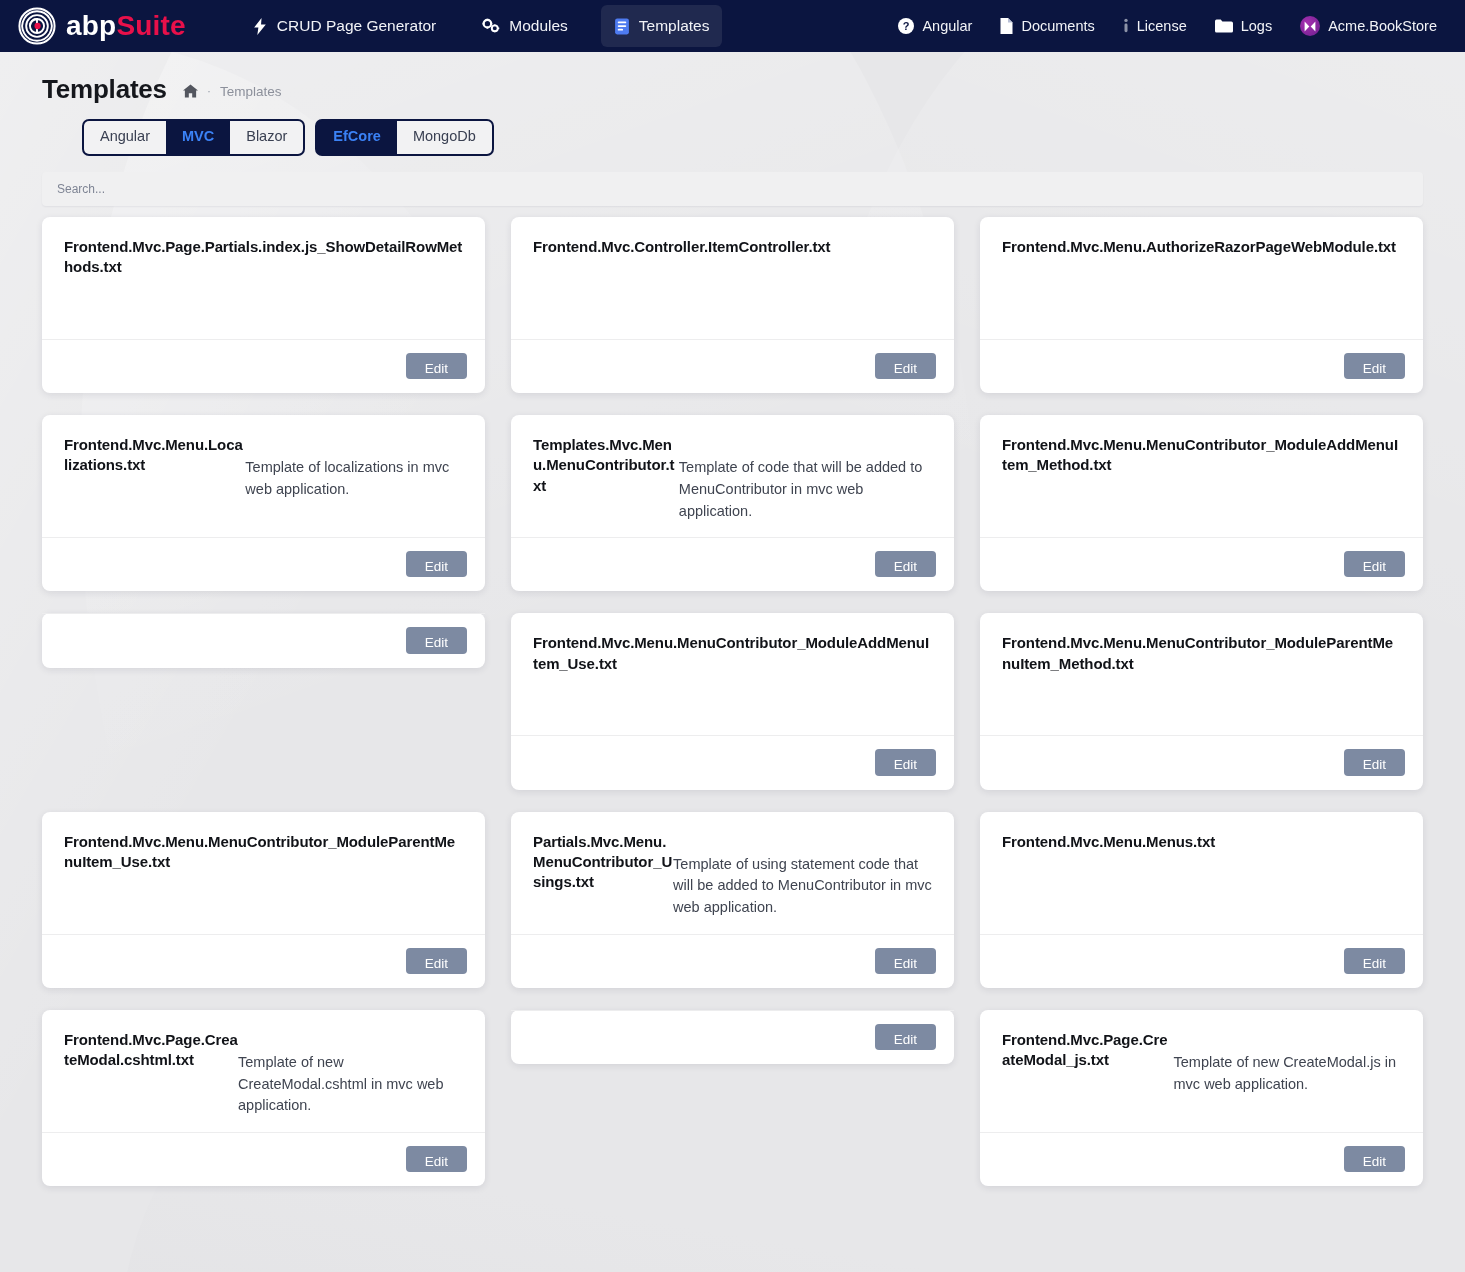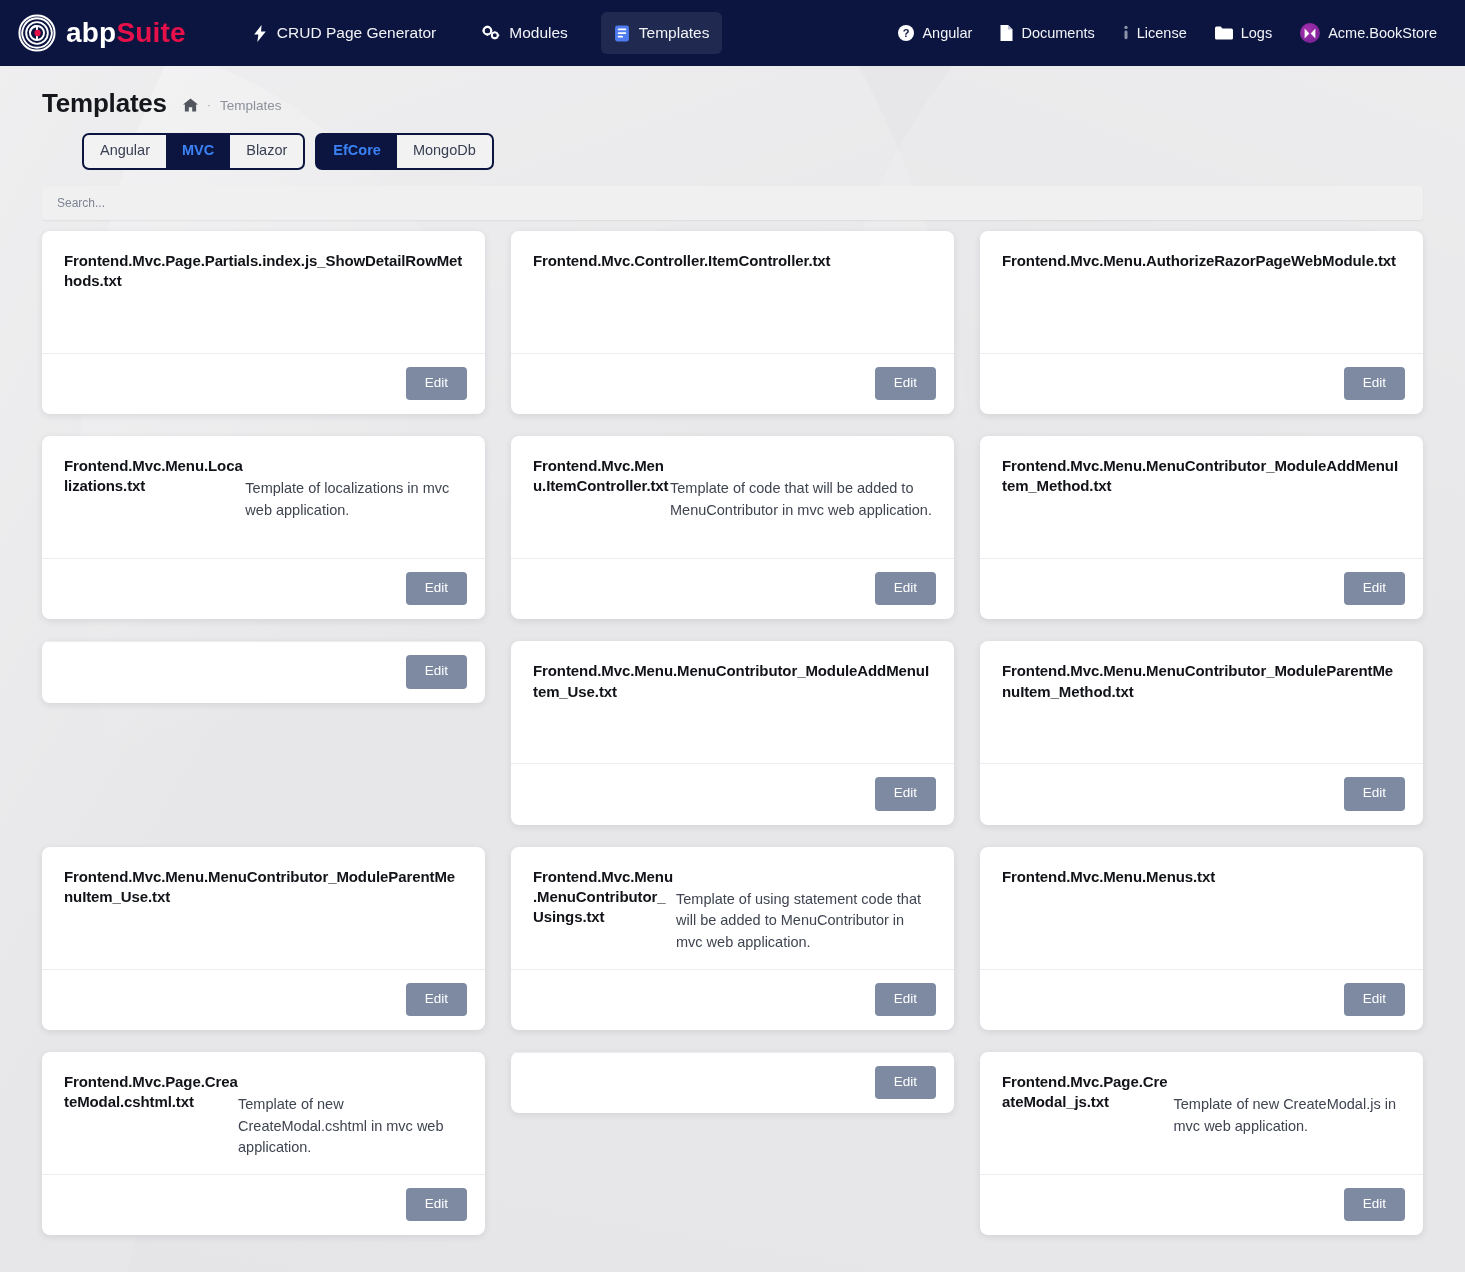--- a/index.html
+++ b/index.html
@@ -44,21 +44,21 @@
     left: 120px; bottom: -520px;
     width: 1200px; height: 900px;
     border-radius: 50%;
     background: linear-gradient(10deg, rgba(210,210,215,.55), rgba(255,255,255,0) 60%);
   }
 
   
   .navbar {
     position: relative;
     z-index: 5;
-    height: 66px;
+    height: 52px;
     background: #0b1540;
     display: flex;
     align-items: center;
     padding: 0 16px 0 18px;
     color: #fff;
   }
   .brand { display: flex; align-items: center; gap: 10px; margin-right: 54px; }
   .brand-logo { width: 38px; height: 38px; flex: 0 0 38px; }
   .brand-text { font-size: 28px; font-weight: 600; letter-spacing: .2px; line-height: 1; }
   .brand-text .abp { color: #ffffff; }
@@ -173,21 +173,21 @@
     display: flex;
     justify-content: flex-end;
   }
   .edit-btn {
     font-family: "Liberation Sans", sans-serif;
     background: #7d8aa2;
     color: #ffffff;
     border: 0;
     border-radius: 4px;
     font-size: 13.5px;
-    padding: 6px 19px 7px;
+    padding: 6px 19px 0;
     cursor: pointer;
     line-height: 1.5;
   }
 </style>
 </head>
 <body>
 
 <div class="bg-decor">
   <div class="swoosh1"></div>
   <div class="swoosh2"></div>
@@ -373,21 +373,21 @@
           <div class="card-title">Frontend.Mvc.Menu.Localizations.txt</div>
           <div class="card-desc">Template of localizations in mvc web application.</div>
           <div class="card-spacer"></div>
         </div>
         <div class="card-footer">
           <button class="edit-btn">Edit</button>
         </div>
       </div>
       <div class="card">
         <div class="card-body">
-          <div class="card-title">Frontend.Mvc.Menu.ItemController.txt</div>
+          <div class="card-title">Templates.Mvc.Menu.MenuContributor.txt</div>
           <div class="card-desc">Template of code that will be added to MenuContributor in mvc web application.</div>
           <div class="card-spacer"></div>
         </div>
         <div class="card-footer">
           <button class="edit-btn">Edit</button>
         </div>
       </div>
       <div class="card">
         <div class="card-body">
           <div class="card-title">Frontend.Mvc.Menu.MenuContributor_ModuleAddMenuItem_Method.txt</div>
@@ -424,21 +424,21 @@
         <div class="card-body">
           <div class="card-title">Frontend.Mvc.Menu.MenuContributor_ModuleParentMenuItem_Use.txt</div>
           <div class="card-spacer"></div>
         </div>
         <div class="card-footer">
           <button class="edit-btn">Edit</button>
         </div>
       </div>
       <div class="card">
         <div class="card-body">
-          <div class="card-title">Frontend.Mvc.Menu.MenuContributor_Usings.txt</div>
+          <div class="card-title">Partials.Mvc.Menu.MenuContributor_Usings.txt</div>
           <div class="card-desc">Template of using statement code that will be added to MenuContributor in mvc web application.</div>
           <div class="card-spacer"></div>
         </div>
         <div class="card-footer">
           <button class="edit-btn">Edit</button>
         </div>
       </div>
       <div class="card">
         <div class="card-body">
           <div class="card-title">Frontend.Mvc.Menu.Menus.txt</div>

